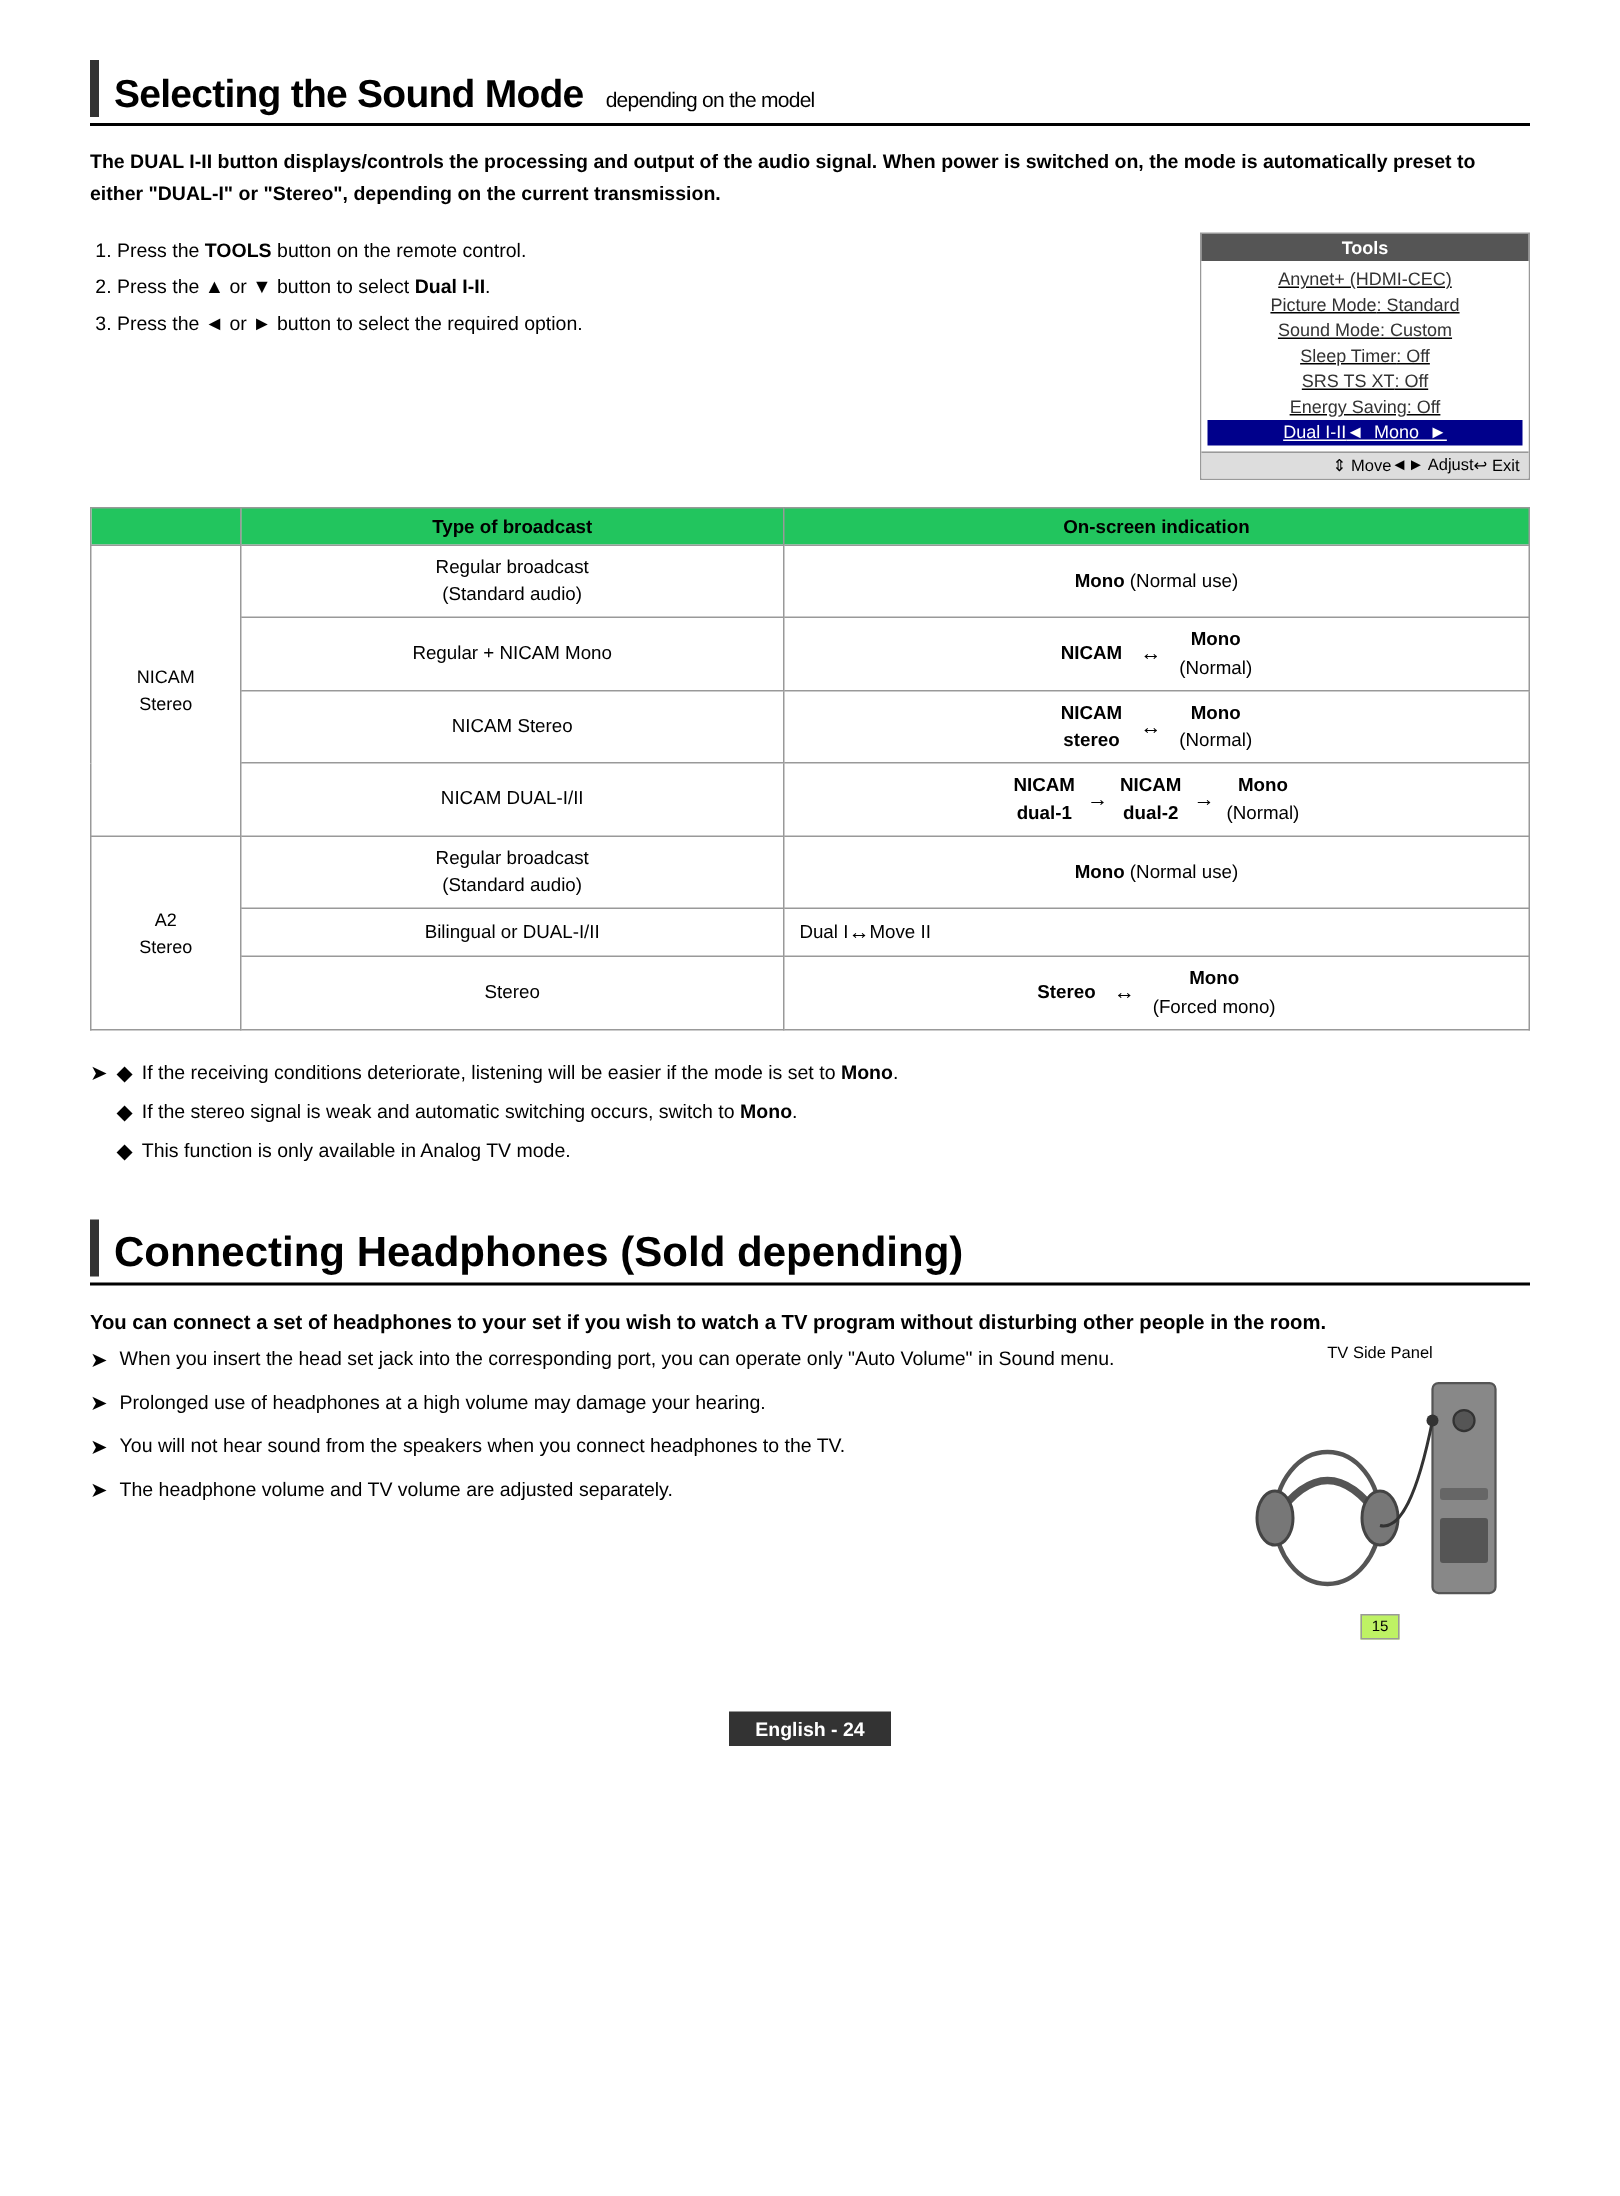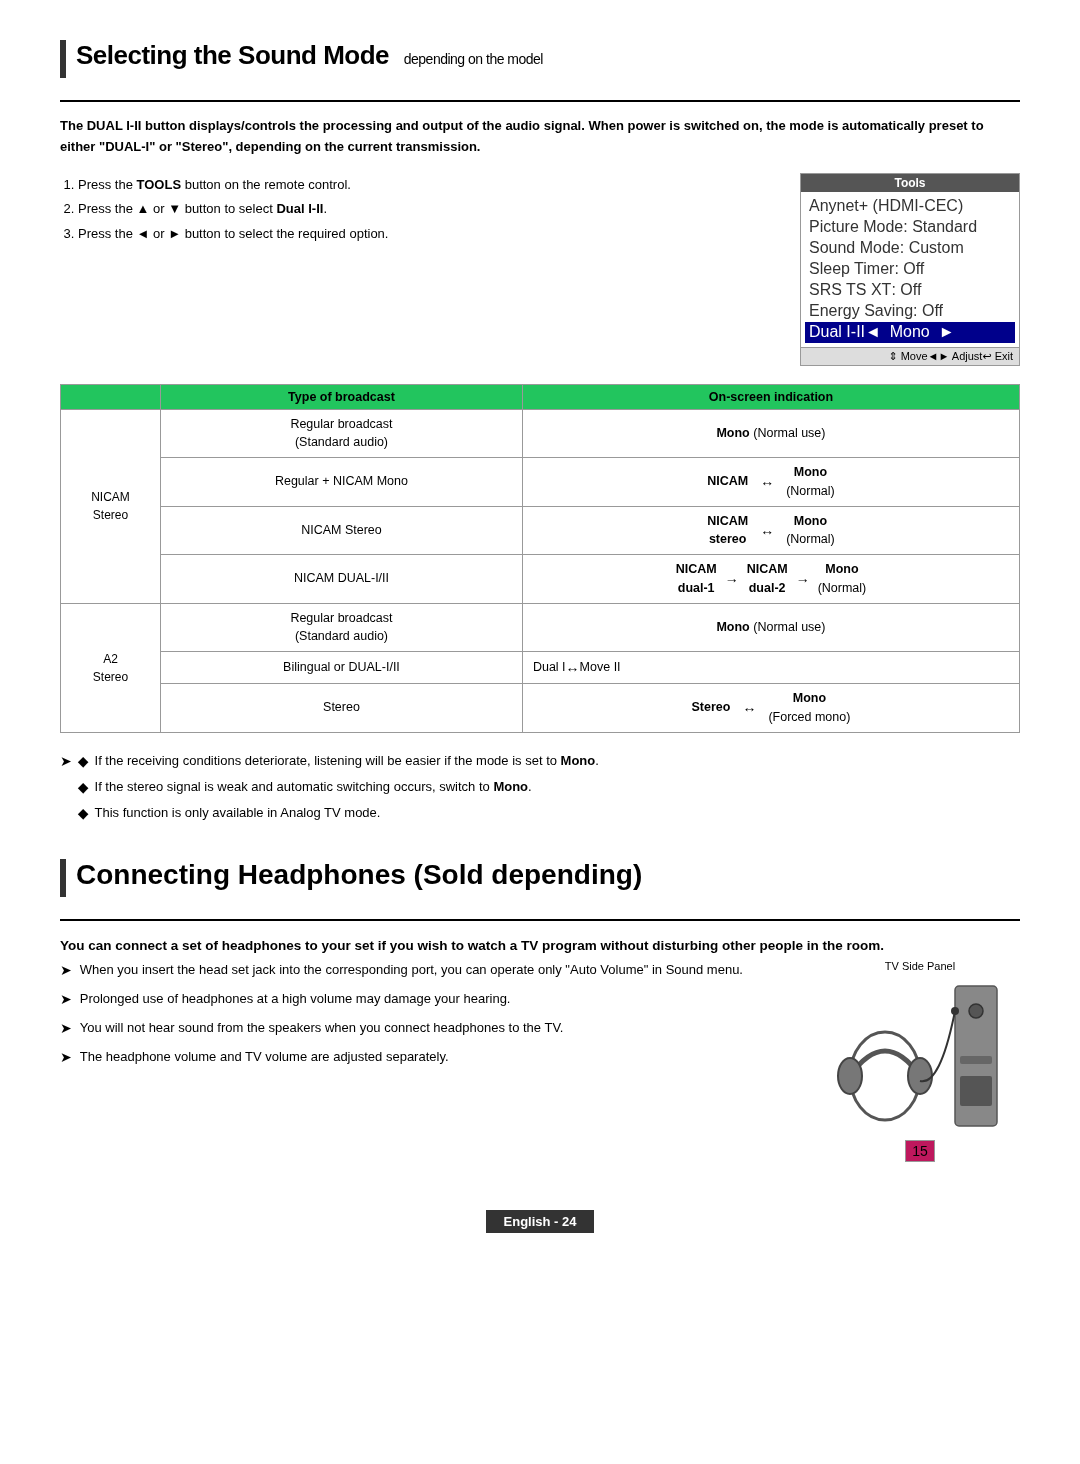--- a/index.html
+++ b/index.html
@@ -9,24 +9,24 @@
       font-size: 13px;
       color: #000;
       width: 1080px;
       min-height: 1464px;
       padding: 40px 60px;
     }
 
     
     .section-title {
       display: flex;
-      align-items: flex-start;
+      align-items: flex-end;
       border-bottom: 2px solid #000;
       margin-bottom: 14px;
-      padding-bottom: 22px;
+      padding-bottom: 4px;
     }
     .section-bar {
       width: 6px;
       background: #333;
       min-height: 38px;
       margin-right: 10px;
       flex-shrink: 0;
     }
     .section-title h1 {
       font-size: 26px;
@@ -87,23 +87,24 @@
       padding: 2px 0;
       font-size: 12px;
       font-weight: 700;
     }
     .tools-panel-body {
       padding: 4px 8px;
       background: #fff;
     }
     .tools-row {
       display: flex;
-      justify-content: flex-start;
+      justify-content: center;
       padding: 1.5px 0;
-      font-size: 16px;
+      font-size: 12px;
+      text-decoration: underline;
     }
     .tools-row .label { color: #333; }
     .tools-row .value { color: #333; }
     .tools-row.highlight {
       background: #00008B;
       color: #fff;
       padding: 1.5px 4px;
       margin: 0 -4px;
     }
     .tools-row.highlight .label,
@@ -445,20 +446,20 @@
         <path d="M 25 100 Q 60 50 95 100" fill="none" stroke="#555" stroke-width="5"></path>
 
         <ellipse cx="25" cy="100" rx="12" ry="18" fill="#777" stroke="#444" stroke-width="2"></ellipse>
 
         <ellipse cx="95" cy="100" rx="12" ry="18" fill="#777" stroke="#444" stroke-width="2"></ellipse>
 
         <path d="M 95 105 Q 115 110 130 35" fill="none" stroke="#333" stroke-width="2"></path>
 
         <circle cx="130" cy="35" r="4" fill="#333"></circle>
       </svg>
-      <div style="font-size:14px;text-align:center;margin-top:4px;border:1px solid #999;padding:2px 6px;background:#be185d;">15</div>
+      <div style="font-size:10px;text-align:center;margin-top:4px;border:1px solid #999;padding:2px 6px;background:#bef264;">15</div>
     </div>
   </div>
 </div>
 
 <div class="page-footer">
   <div class="footer-badge">English - 24</div>
 </div>
 
 </body></html>

